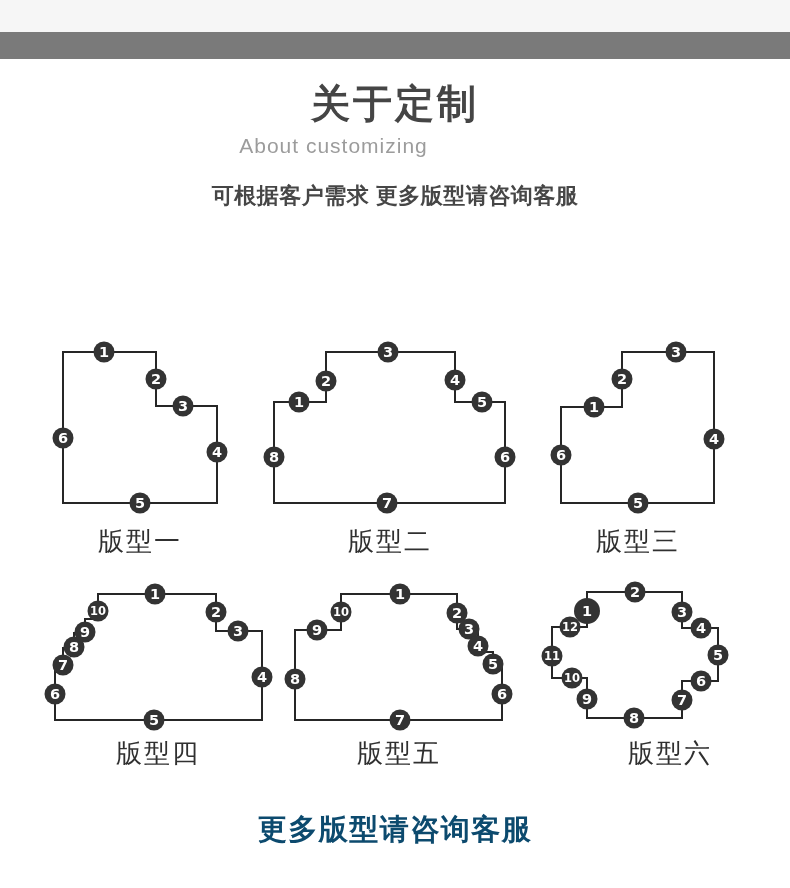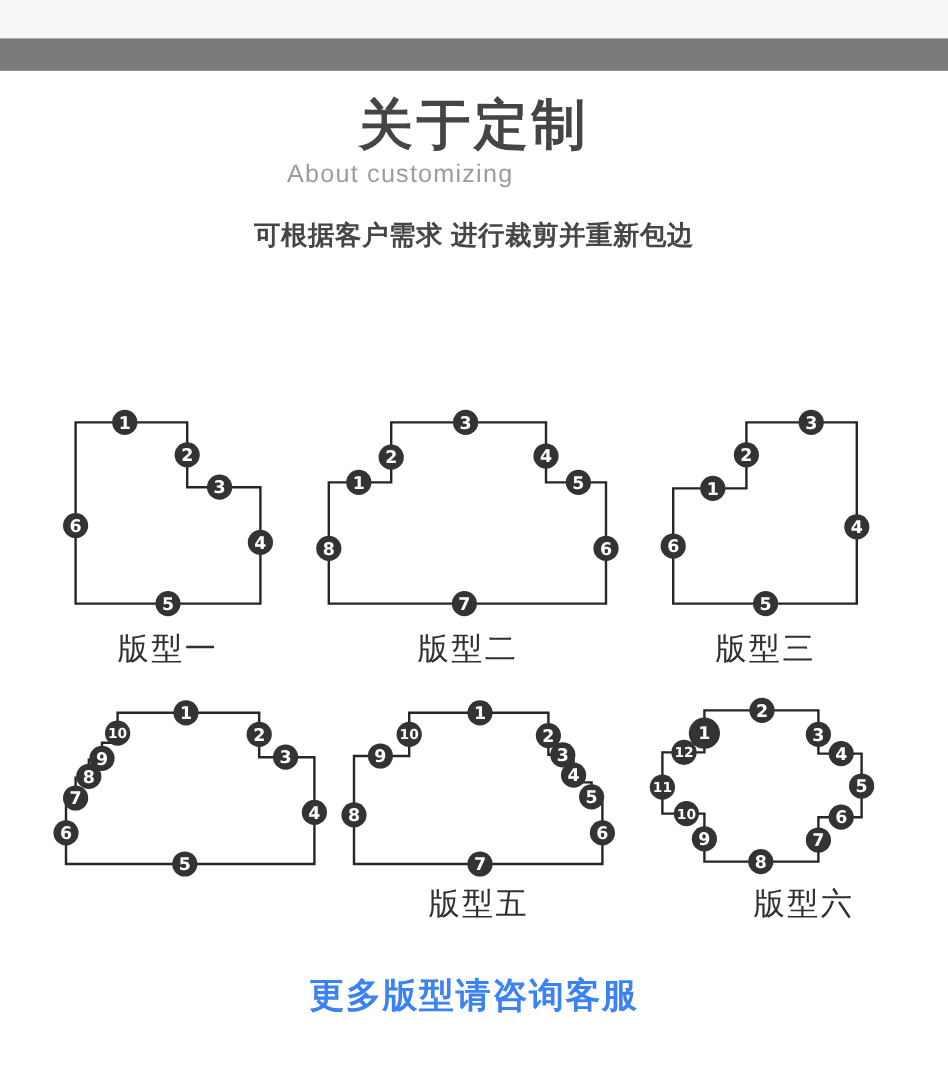--- a/index.html
+++ b/index.html
@@ -15,21 +15,21 @@
     position:absolute;left:0;top:0;width:790px;height:32px;
     background:#f6f6f6;
   }
   .top-bar{
     position:absolute;left:0;top:32px;width:790px;height:27px;
     background:#7a7a7a;
   }
   .page-title{
     position:absolute;left:0;top:76px;width:790px;
     margin:0;text-align:center;
-    font-size:45px;font-weight:bold;color:#454545;
+    font-size:39px;font-weight:bold;color:#454545;
     letter-spacing:3px;line-height:56px;
   }
   .page-subtitle{
     position:absolute;left:0;top:134px;width:667px;
     text-align:center;
     font-size:21px;font-weight:400;color:#9c9c9c;
     letter-spacing:1px;
   }
   .intro{
     position:absolute;left:0;top:180px;width:790px;
@@ -42,36 +42,36 @@
   }
   .panel-label{
     position:absolute;
     transform:translate(-50%,-50%);
     font-size:26px;font-weight:normal;color:#303030;
     letter-spacing:2px;white-space:nowrap;
   }
   .footer-note{
     position:absolute;left:0;top:810px;width:790px;
     text-align:center;
-    font-size:29px;font-weight:bold;color:#3b82f6;
+    font-size:29px;font-weight:bold;color:#0c4a6e;
     letter-spacing:1.5px;
   }
 </style>
 </head>
 <body>
 
 <div class="page">
 
   <div class="top-band"></div>
   <div class="top-bar"></div>
 
   <h1 class="page-title">关于定制</h1>
   <div class="page-subtitle">About customizing</div>
 
-  <p class="intro"><span>可根据客户需求 进行裁剪并重新包边</span><br>
+  <p class="intro"><span>可根据客户需求 更多版型请咨询客服</span><br>
   </p>
 
   <svg id="shapes-svg" class="shapes-svg" viewBox="0 0 790 888">
       <g>
         <polygon points="63,352 156,352 156,406 217,406 217,503 63,503" fill="none" stroke="#262626" stroke-width="2"></polygon>
         <circle cx="104" cy="352" r="10.5" fill="#333333"></circle>
         <text x="104" y="352" text-anchor="middle" dy="0.36em" fill="#ffffff" font-size="14.5" font-weight="bold" font-family="&quot;DejaVu Sans&quot;, sans-serif">1</text>
         <circle cx="156" cy="379" r="10.5" fill="#333333"></circle>
         <text x="156" y="379" text-anchor="middle" dy="0.36em" fill="#ffffff" font-size="14.5" font-weight="bold" font-family="&quot;DejaVu Sans&quot;, sans-serif">2</text>
         <circle cx="183" cy="406" r="10.5" fill="#333333"></circle>
@@ -188,18 +188,19 @@
         <circle cx="552" cy="656" r="10.5" fill="#333333"></circle>
         <text x="552" y="656" text-anchor="middle" dy="0.36em" fill="#ffffff" font-size="11.5" font-weight="bold" font-family="&quot;DejaVu Sans&quot;, sans-serif">11</text>
         <circle cx="570" cy="627" r="10.5" fill="#333333"></circle>
         <text x="570" y="627" text-anchor="middle" dy="0.36em" fill="#ffffff" font-size="11.5" font-weight="bold" font-family="&quot;DejaVu Sans&quot;, sans-serif">12</text>
       </g>
     </svg>
 
   <div class="panel-label" style="left: 140px; top: 541px;">版型一</div>
   <div class="panel-label" style="left: 638px; top: 541px;">版型三</div>
   <div class="panel-label" style="left: 390px; top: 541px;">版型二</div>
+  <div class="panel-label" style="left: 158px; top: 753px;">版型四</div>
   <div class="panel-label" style="left: 399px; top: 753px;">版型五</div>
   <div class="panel-label" style="left: 670px; top: 753px;">版型六</div>
 
   <div class="footer-note">更多版型请咨询客服</div>
 
 </div>
 
 </body></html>

